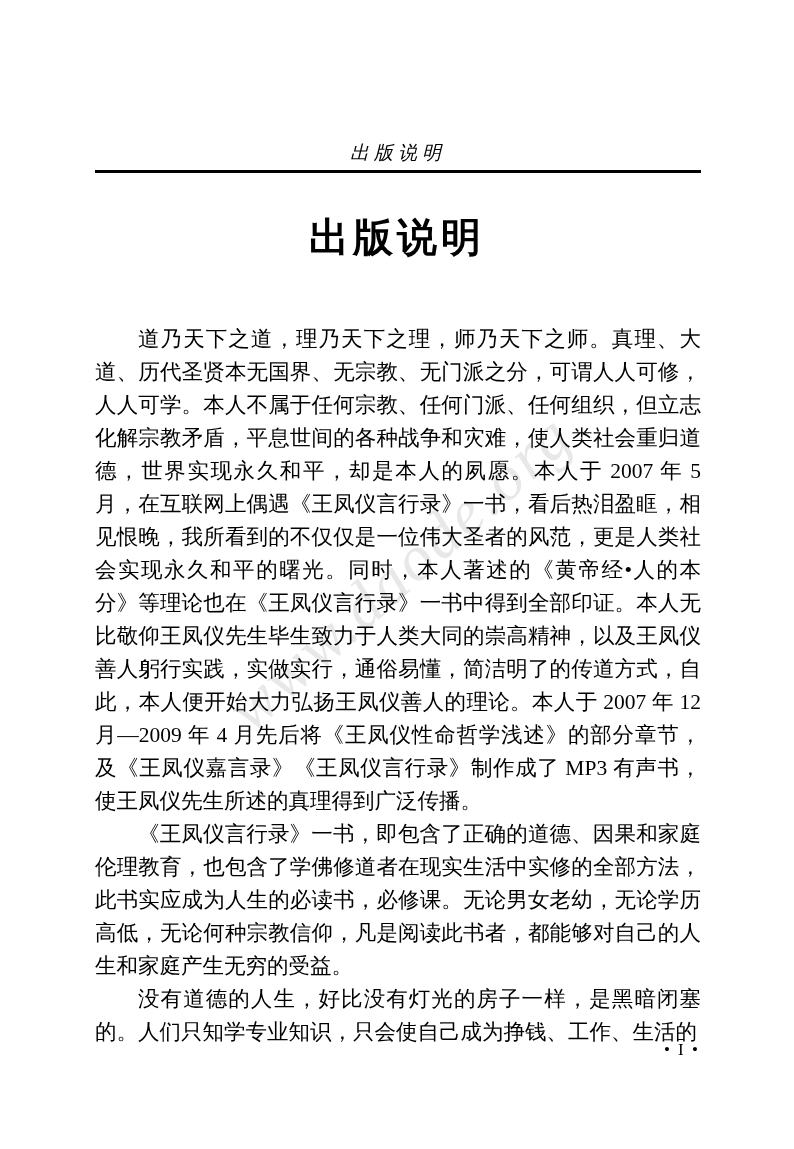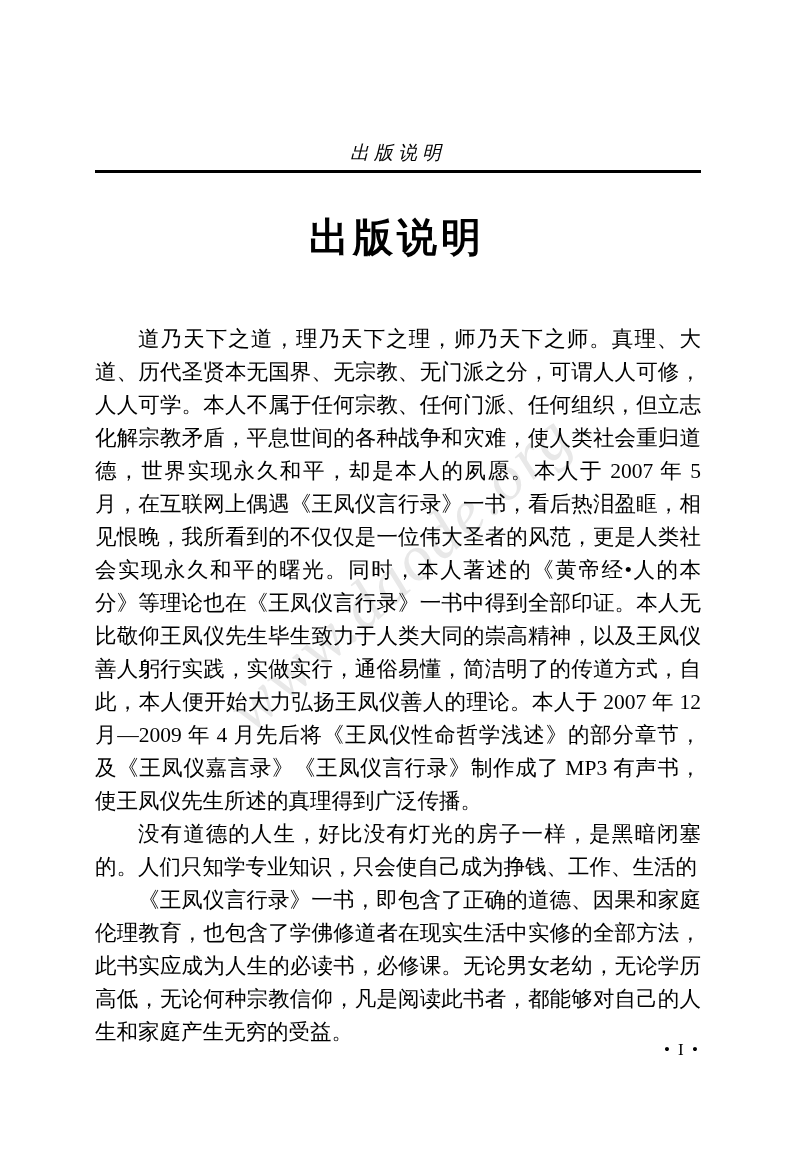--- a/index.html
+++ b/index.html
@@ -101,19 +101,19 @@
   <div class="watermark">www.daode.org</div>
 
   <div class="running-header">出版说明</div>
 
   <div class="header-rule"></div>
 
   <h1 class="doc-title">出版说明</h1>
 
   <div class="body-text">
     <p>道乃天下之道，理乃天下之理，师乃天下之师。真理、大道、历代圣贤本无国界、无宗教、无门派之分，可谓人人可修，人人可学。本人不属于任何宗教、任何门派、任何组织，但立志化解宗教矛盾，平息世间的各种战争和灾难，使人类社会重归道德，世界实现永久和平，却是本人的夙愿。本人于 2007 年 5 月，在互联网上偶遇《王凤仪言行录》一书，看后热泪盈眶，相见恨晚，我所看到的不仅仅是一位伟大圣者的风范，更是人类社会实现永久和平的曙光。同时，本人著述的《黄帝经•人的本分》等理论也在《王凤仪言行录》一书中得到全部印证。本人无比敬仰王凤仪先生毕生致力于人类大同的崇高精神，以及王凤仪善人躬行实践，实做实行，通俗易懂，简洁明了的传道方式，自此，本人便开始大力弘扬王凤仪善人的理论。本人于 2007 年 12 月—2009 年 4 月先后将《王凤仪性命哲学浅述》的部分章节，及《王凤仪嘉言录》《王凤仪言行录》制作成了 MP3 有声书，使王凤仪先生所述的真理得到广泛传播。</p>
+    <p>《王凤仪言行录》一书，即包含了正确的道德、因果和家庭伦理教育，也包含了学佛修道者在现实生活中实修的全部方法，此书实应成为人生的必读书，必修课。无论男女老幼，无论学历高低，无论何种宗教信仰，凡是阅读此书者，都能够对自己的人生和家庭产生无穷的受益。</p>
     <p>没有道德的人生，好比没有灯光的房子一样，是黑暗闭塞的。人们只知学专业知识，只会使自己成为挣钱、工作、生活的</p>
-    <p>《王凤仪言行录》一书，即包含了正确的道德、因果和家庭伦理教育，也包含了学佛修道者在现实生活中实修的全部方法，此书实应成为人生的必读书，必修课。无论男女老幼，无论学历高低，无论何种宗教信仰，凡是阅读此书者，都能够对自己的人生和家庭产生无穷的受益。</p>
   </div>
 
   <div class="page-number">• I •</div>
 
 </div>
 
 </body></html>

